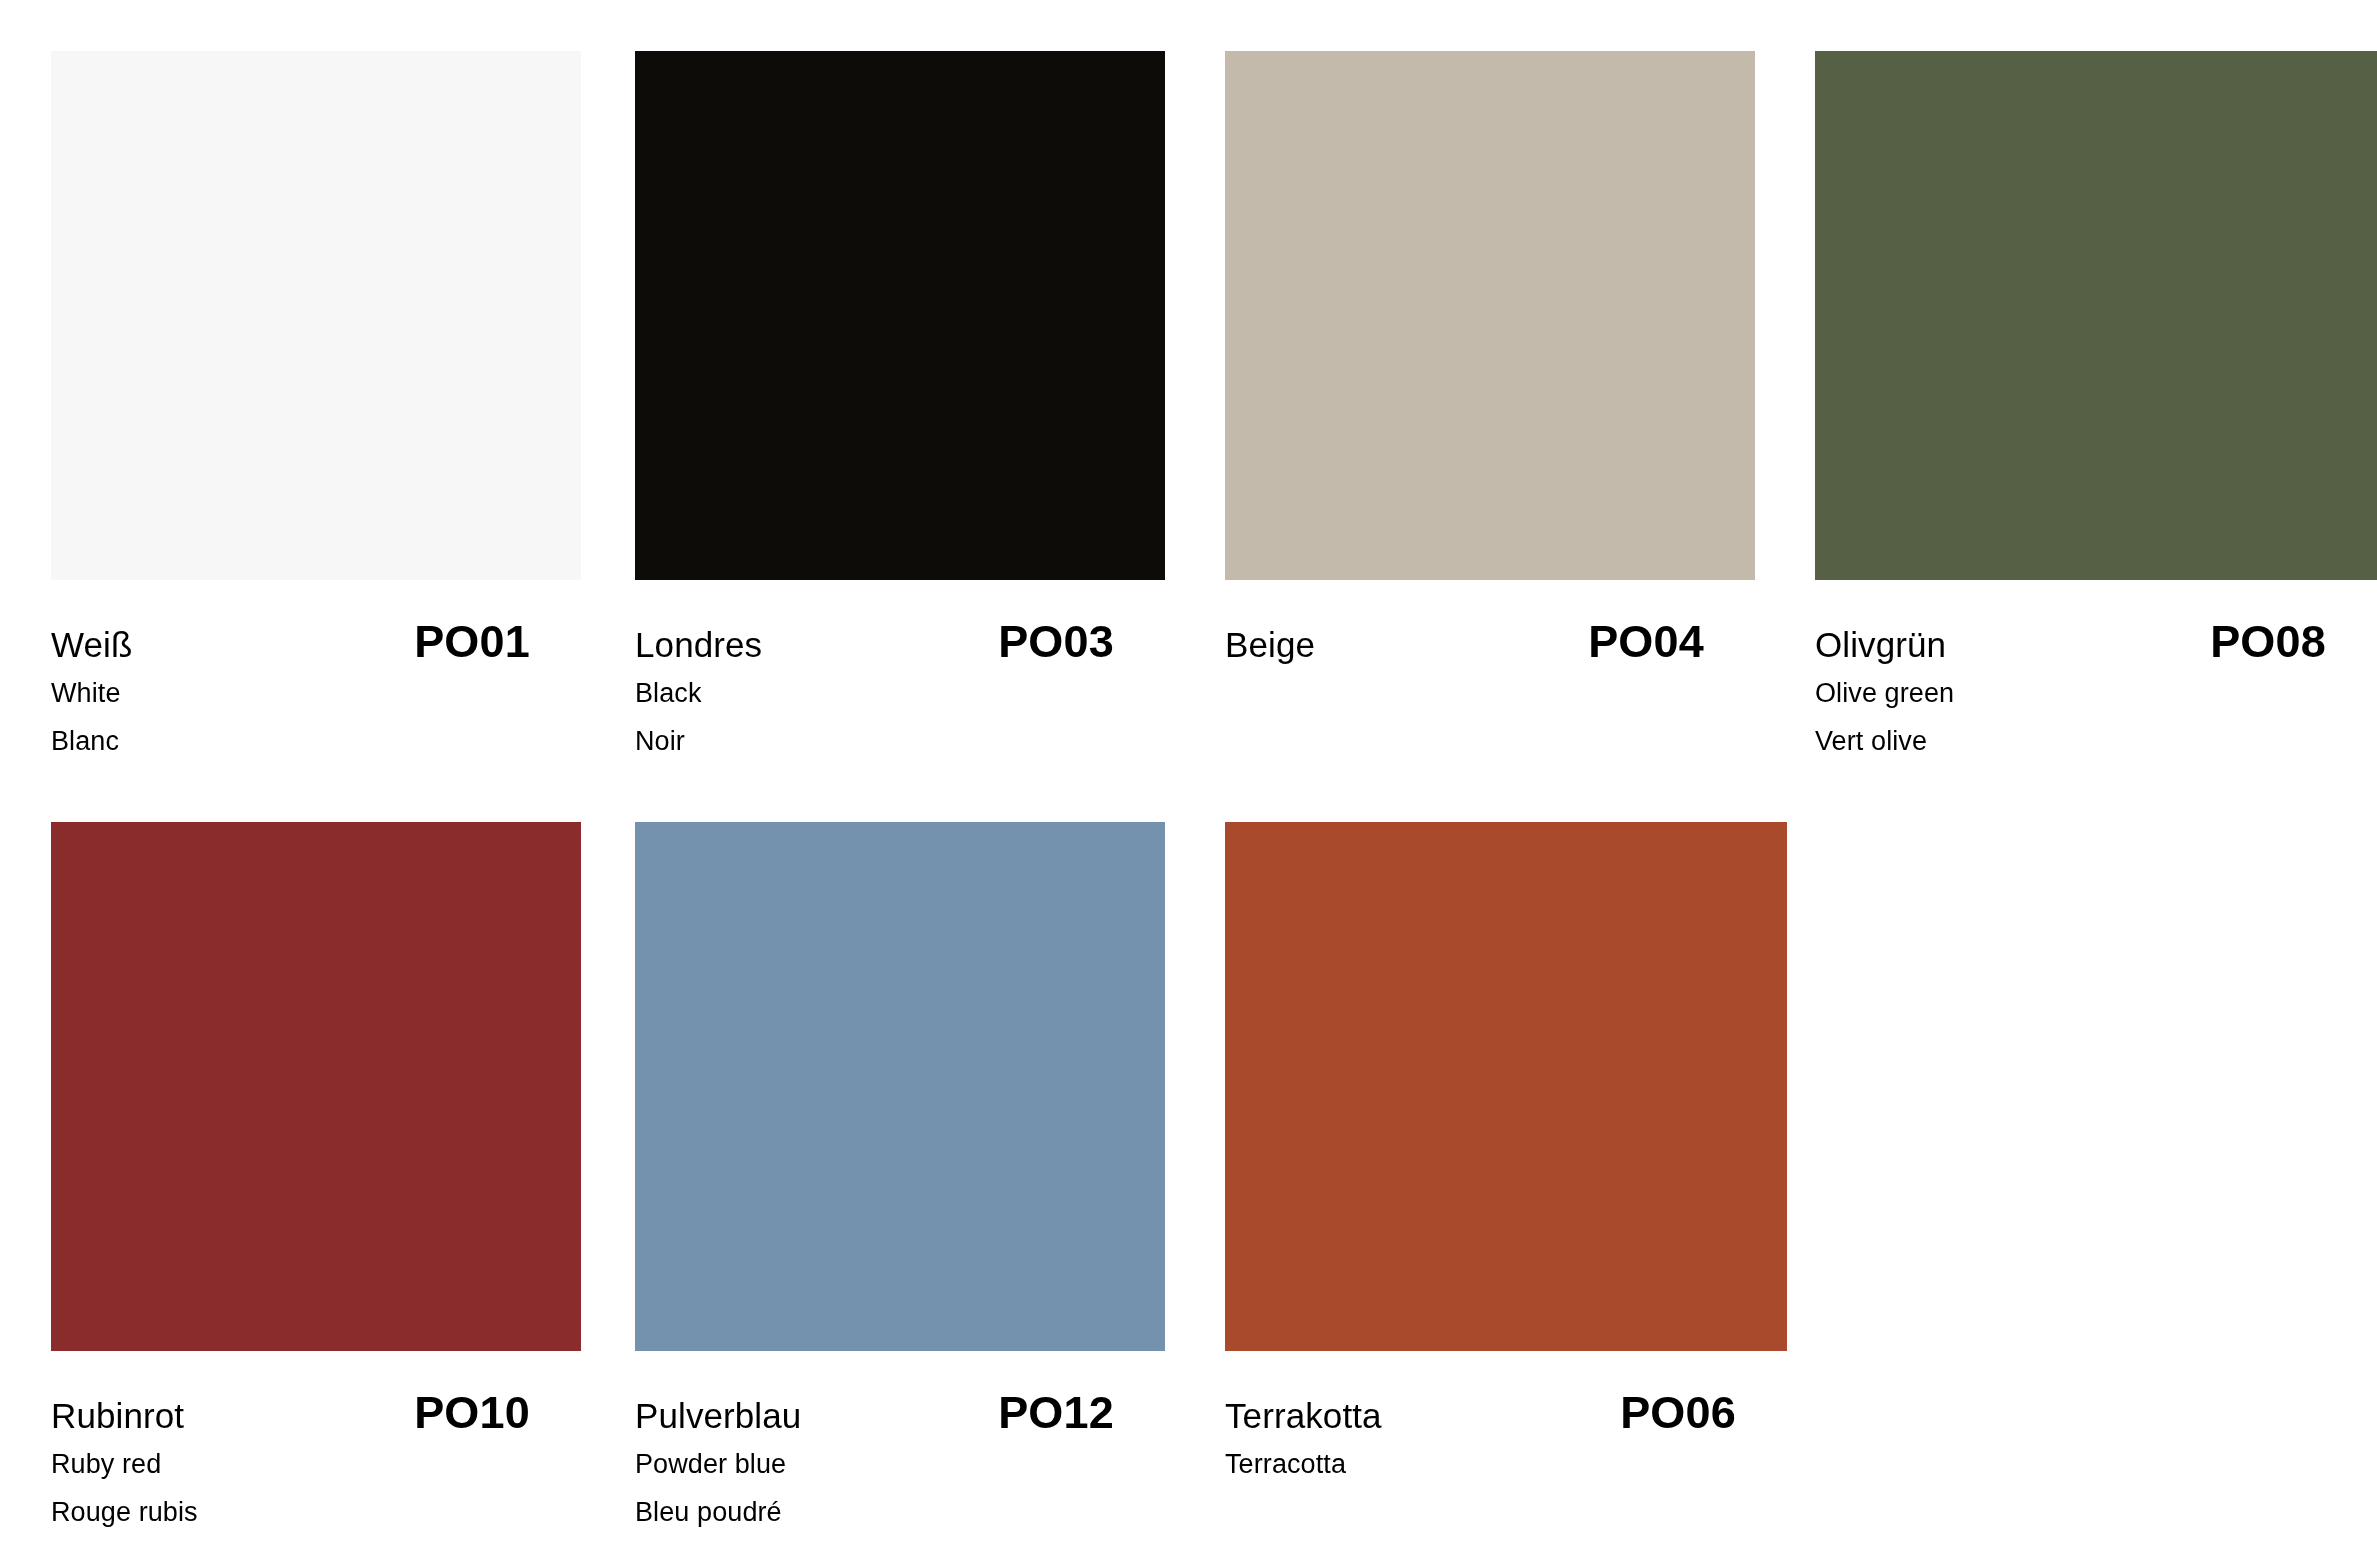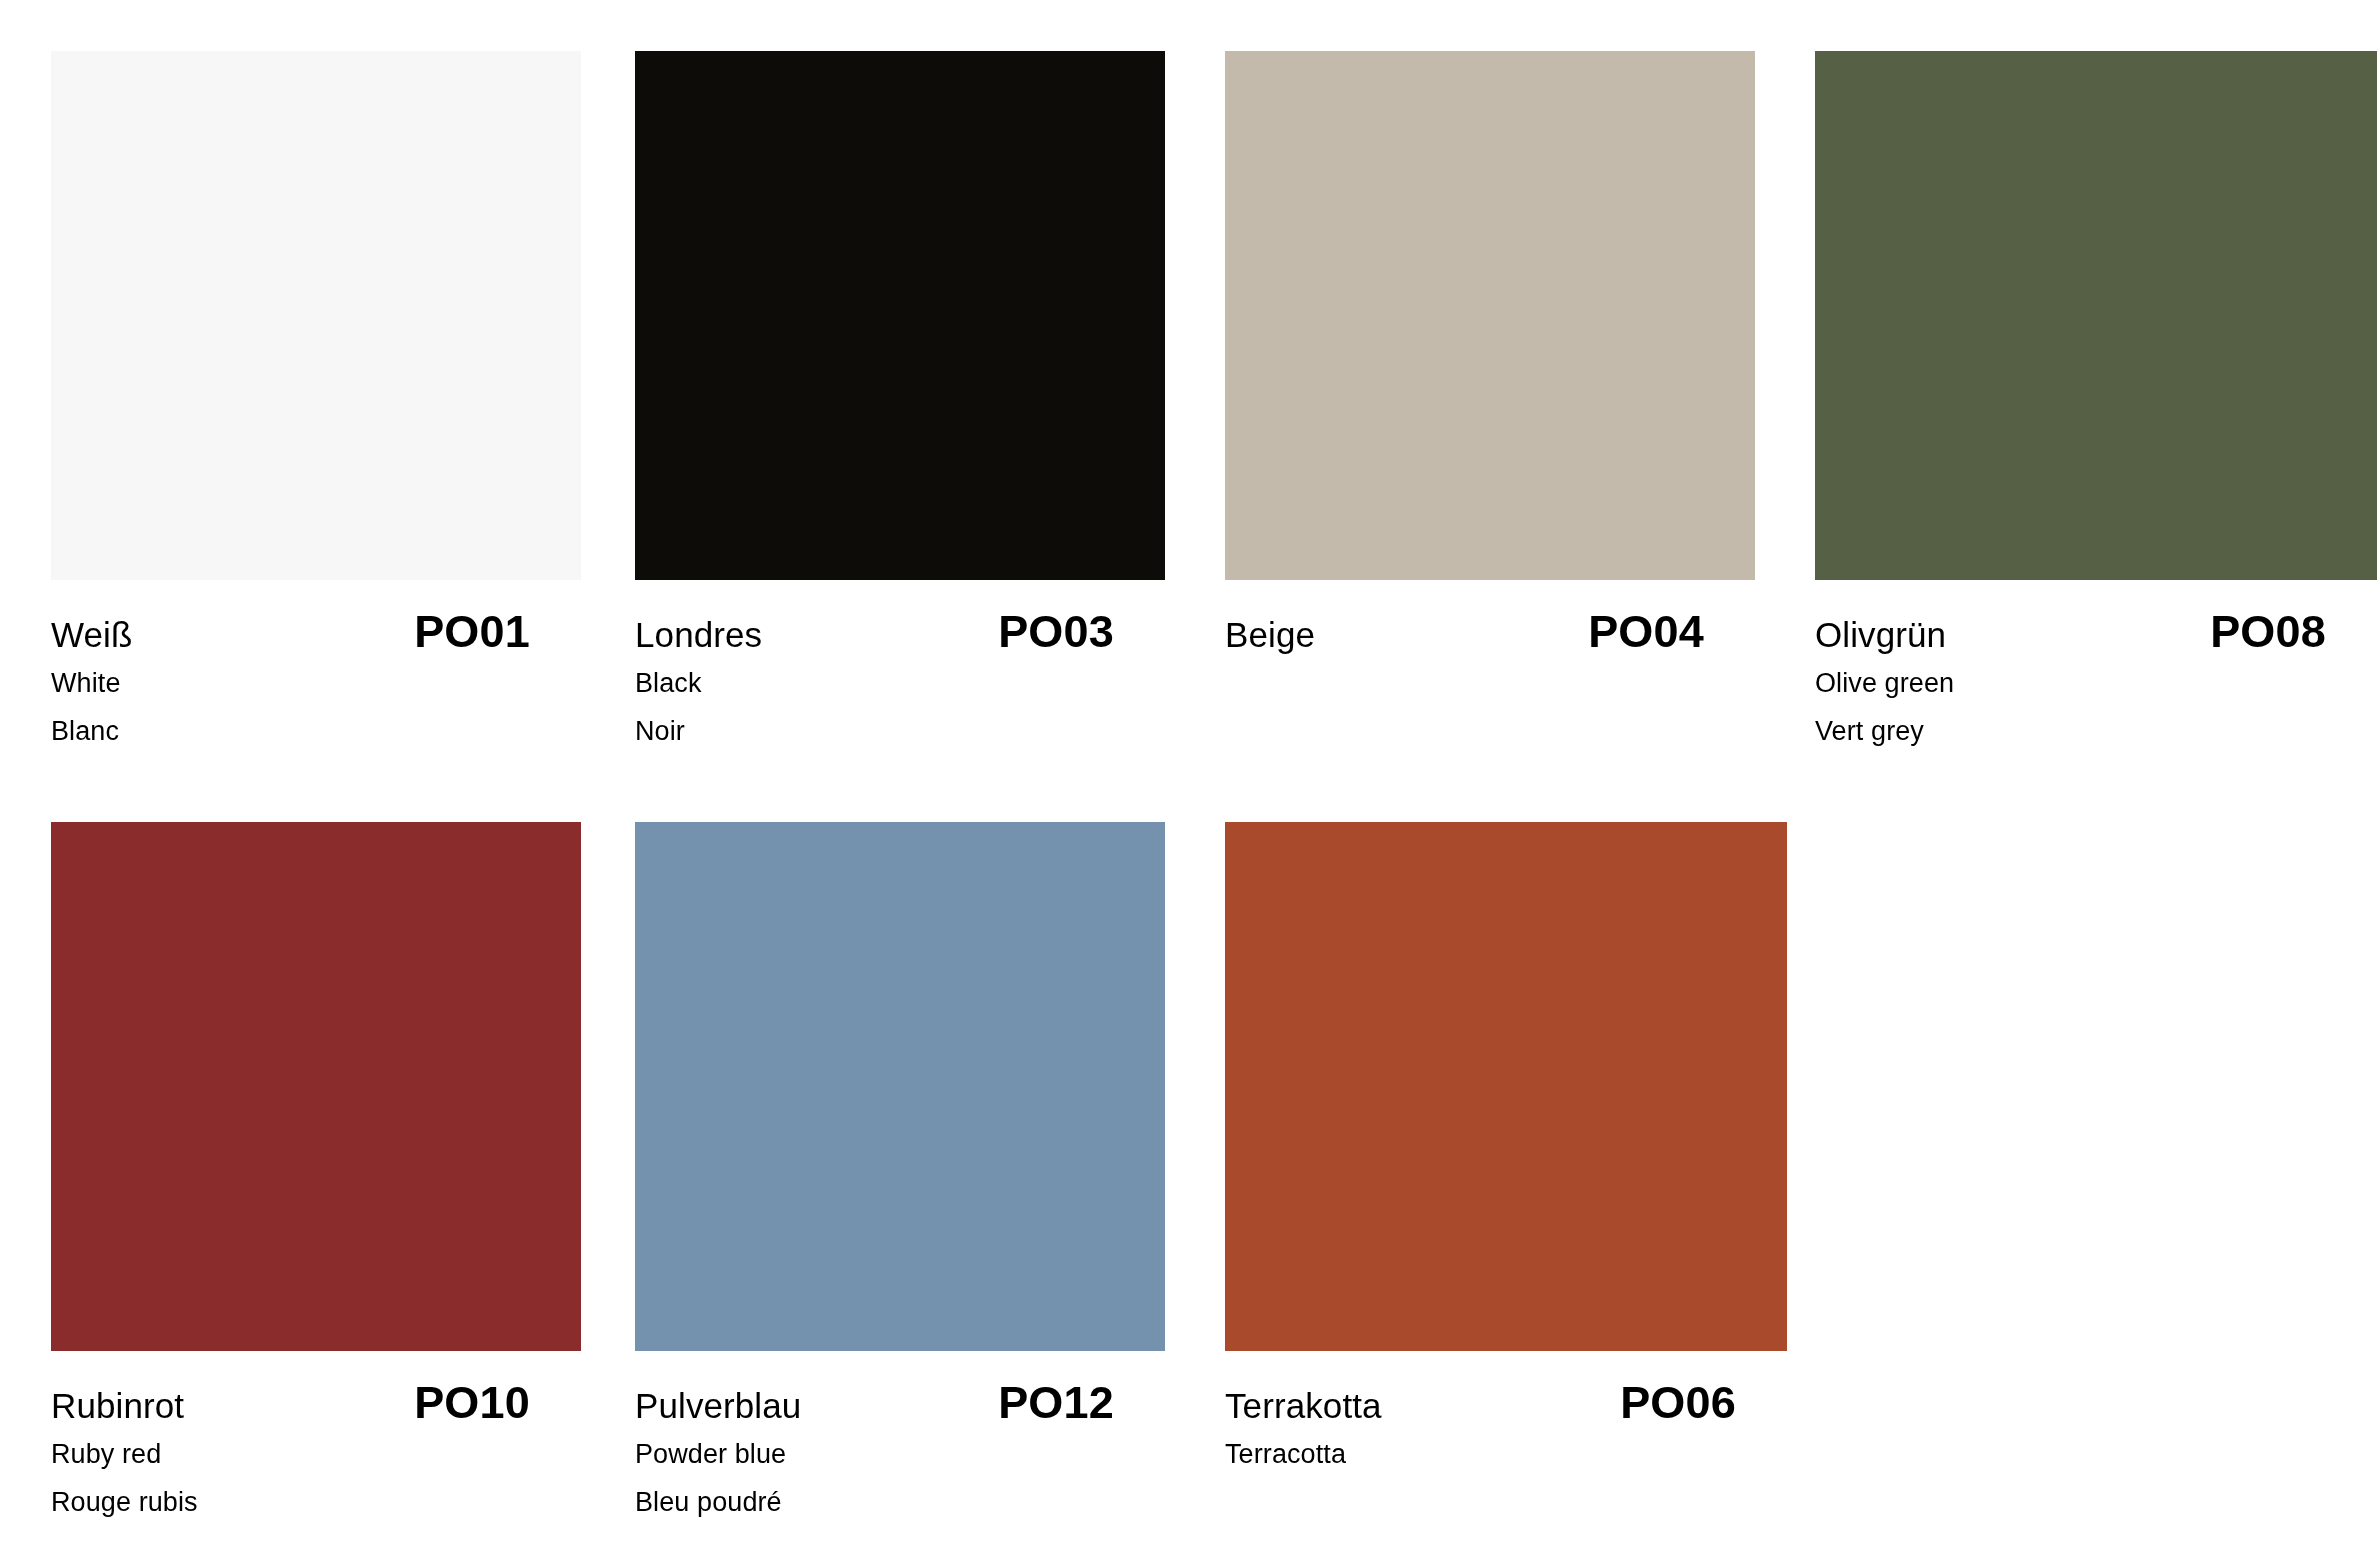--- a/index.html
+++ b/index.html
@@ -53,21 +53,21 @@
   .swatch-chip {
     width: 530px;
     height: 529px;
     display: block;
   }
   .col-4 .swatch-chip {
     width: 562px;
   }
 
   .swatch-caption {
-    margin-top: 28px;
+    margin-top: 38px;
     width: 530px;
     position: relative;
   }
   .col-4 .swatch-caption {
     width: 562px;
   }
 
   .caption-top-line {
     display: flex;
     flex-direction: row;
@@ -146,21 +146,21 @@
     </div>
 
     <div class="swatch-cell col-4">
       <div class="swatch-chip" style="background-color: rgb(86, 96, 68);"></div>
       <div class="swatch-caption">
         <div class="caption-top-line">
           <span class="name-de">Olivgrün</span>
           <span class="code">PO08</span>
         </div>
         <div class="name-en">Olive green</div>
-        <div class="name-fr">Vert grey</div>
+        <div class="name-fr">Vert olive</div>
       </div>
     </div>
 
   </div>
 
   <div class="swatch-row" id="swatch-row-bottom">
 
     <div class="swatch-cell col-1">
       <div class="swatch-chip" style="background-color: rgb(138, 43, 44);"></div>
       <div class="swatch-caption">

